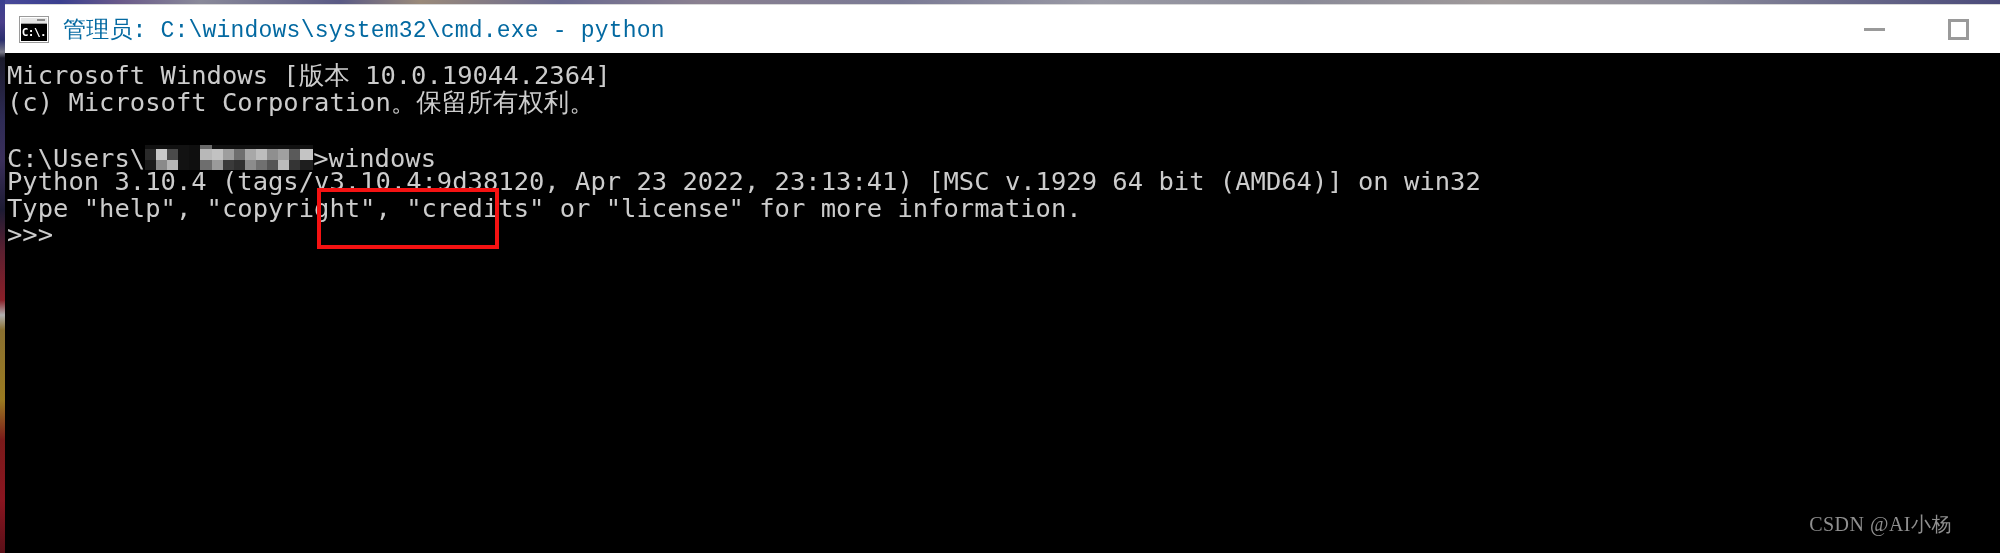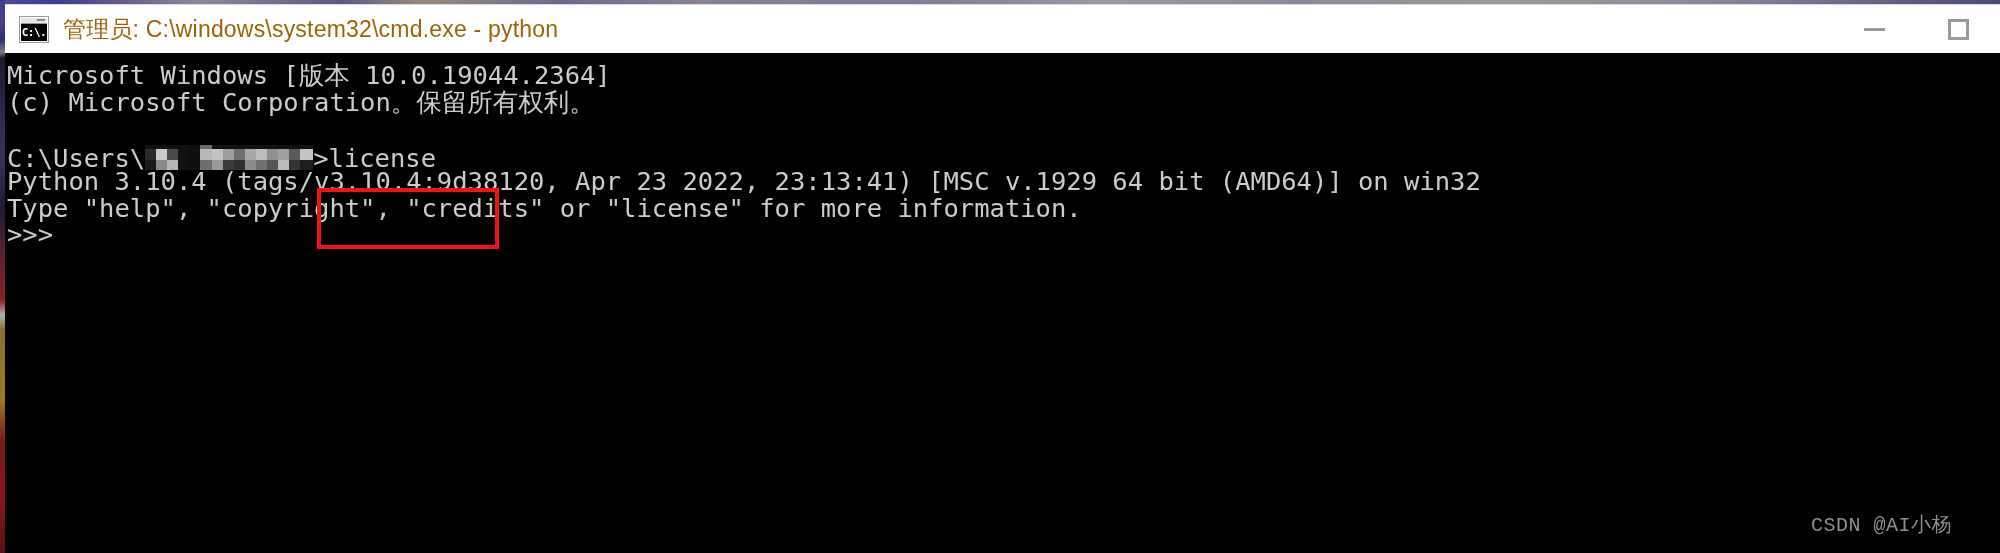--- a/index.html
+++ b/index.html
@@ -122,22 +122,22 @@
     font-family: "DejaVu Sans Mono", monospace;
     font-size: 11px;
     font-weight: bold;
     line-height: 17px;
     text-align: center;
     letter-spacing: -0.5px;
   }
 
   .title-text {
     font-size: 23px;
-    color: #a16207;
-    font-family: Liberation Sans, sans-serif;
+    color: #0369a1;
+    font-family: Liberation Mono, monospace;
     white-space: nowrap;
     letter-spacing: 0.2px;
   }
 
   .title-spacer { flex: 1 1 auto; }
 
   .win-controls {
     display: flex;
     align-items: center;
     height: 48px;
@@ -230,21 +230,21 @@
     pointer-events: none;
   }
 
   
   .watermark {
     position: absolute;
     right: 48px;
     bottom: 16px;
     font-size: 20px;
     color: #8f8f8f;
-    font-family: Liberation Mono, monospace;
+    font-family: Liberation Serif, serif;
     letter-spacing: 0.5px;
     z-index: 40;
     white-space: nowrap;
     margin-top: 11px;
   }
 </style>
 </head>
 <body>
 
 <div id="screen">
@@ -307,21 +307,21 @@
             <i style="left:122px;top:4px;  width:11px; height:11px; background:#8f8f8f;"></i>
             <i style="left:122px;top:15px; width:11px; height:10px; background:#555555;"></i>
             <i style="left:133px;top:4px;  width:11px; height:11px; background:#a0a0a0;"></i>
             <i style="left:133px;top:15px; width:11px; height:10px; background:#bbbbbb;"></i>
             <i style="left:144px;top:4px;  width:11px; height:11px; background:#5a5a5a;"></i>
             <i style="left:144px;top:15px; width:11px; height:10px; background:#343434;"></i>
             <i style="left:155px;top:4px;  width:13px; height:11px; background:#c4c4c4;"></i>
             <i style="left:155px;top:15px; width:13px; height:10px; background:#1e1e1e;"></i>
           </span>
           <span class="seg">&gt;</span>
-          <span class="seg">license</span>
+          <span class="seg">windows</span>
         </div>
 
         <div class="line">Python 3.10.4 (tags/v3.10.4:9d38120, Apr 23 2022, 23:13:41) [MSC v.1929 64 bit (AMD64)] on win32</div>
         <div class="line">Type "help", "copyright", "credits" or "license" for more information.</div>
         <div class="line">&gt;&gt;&gt;</div>
 
       </div>
 
       <div class="red-box"></div>
 

